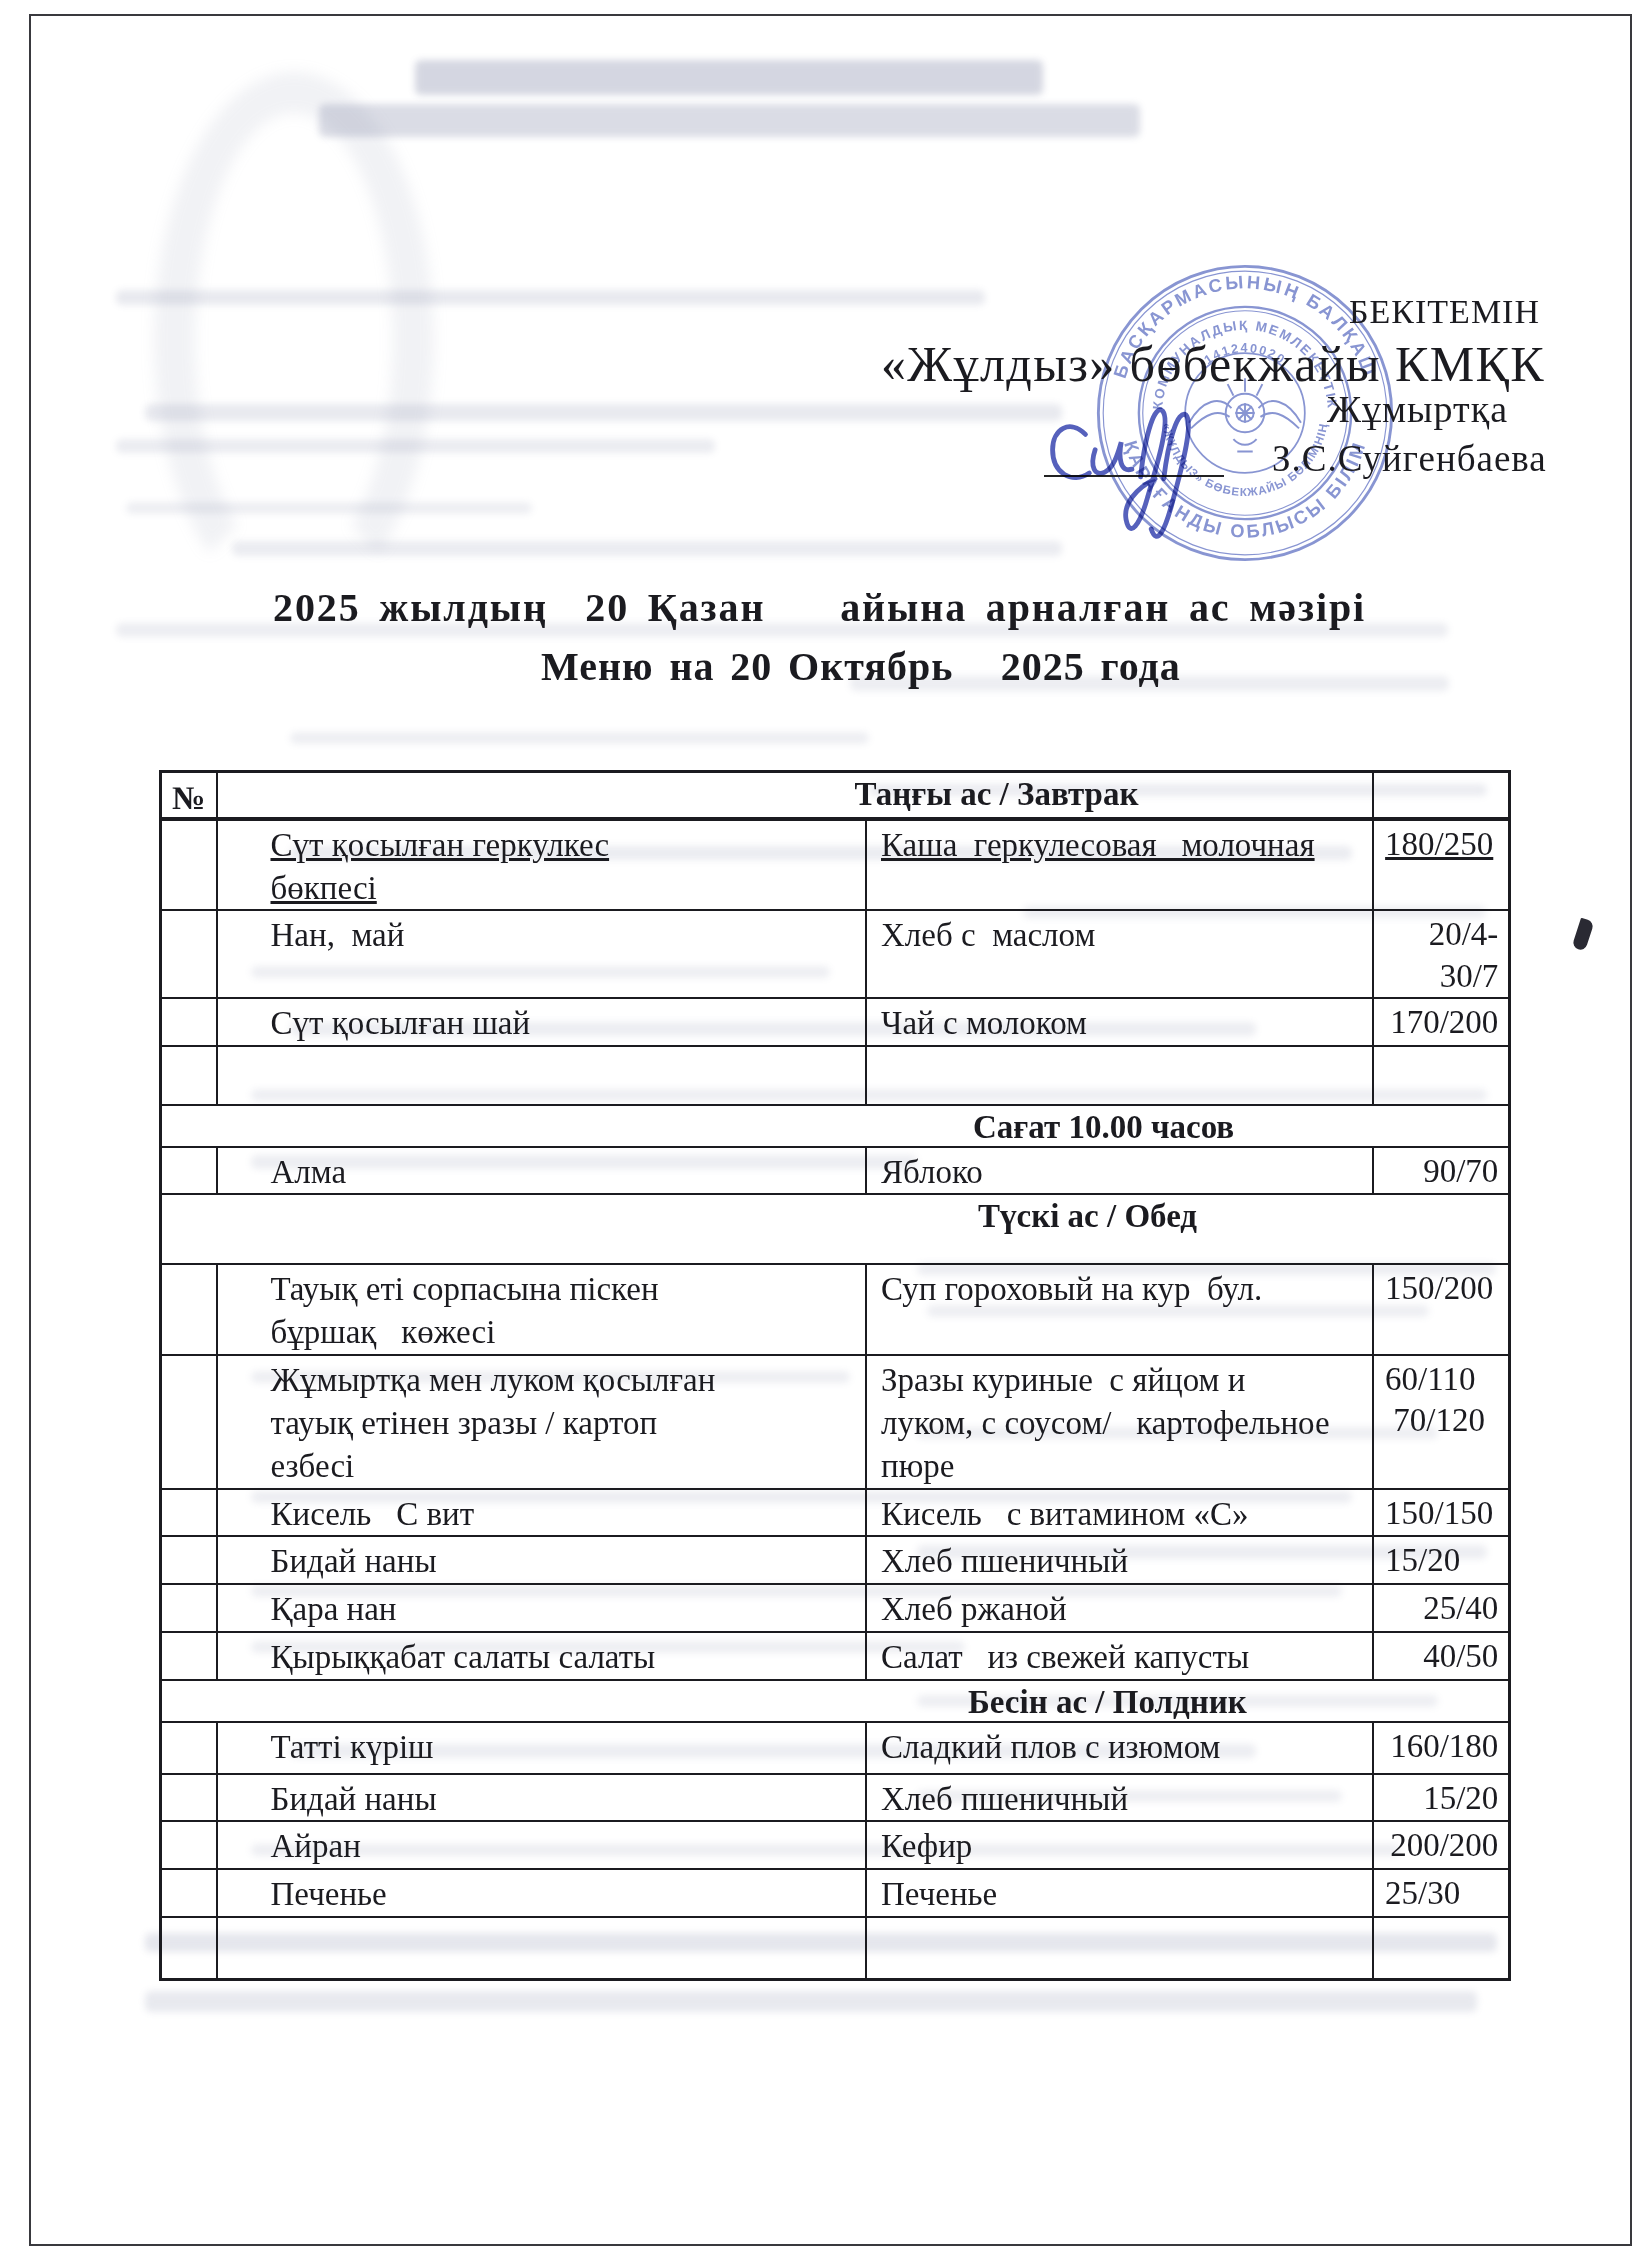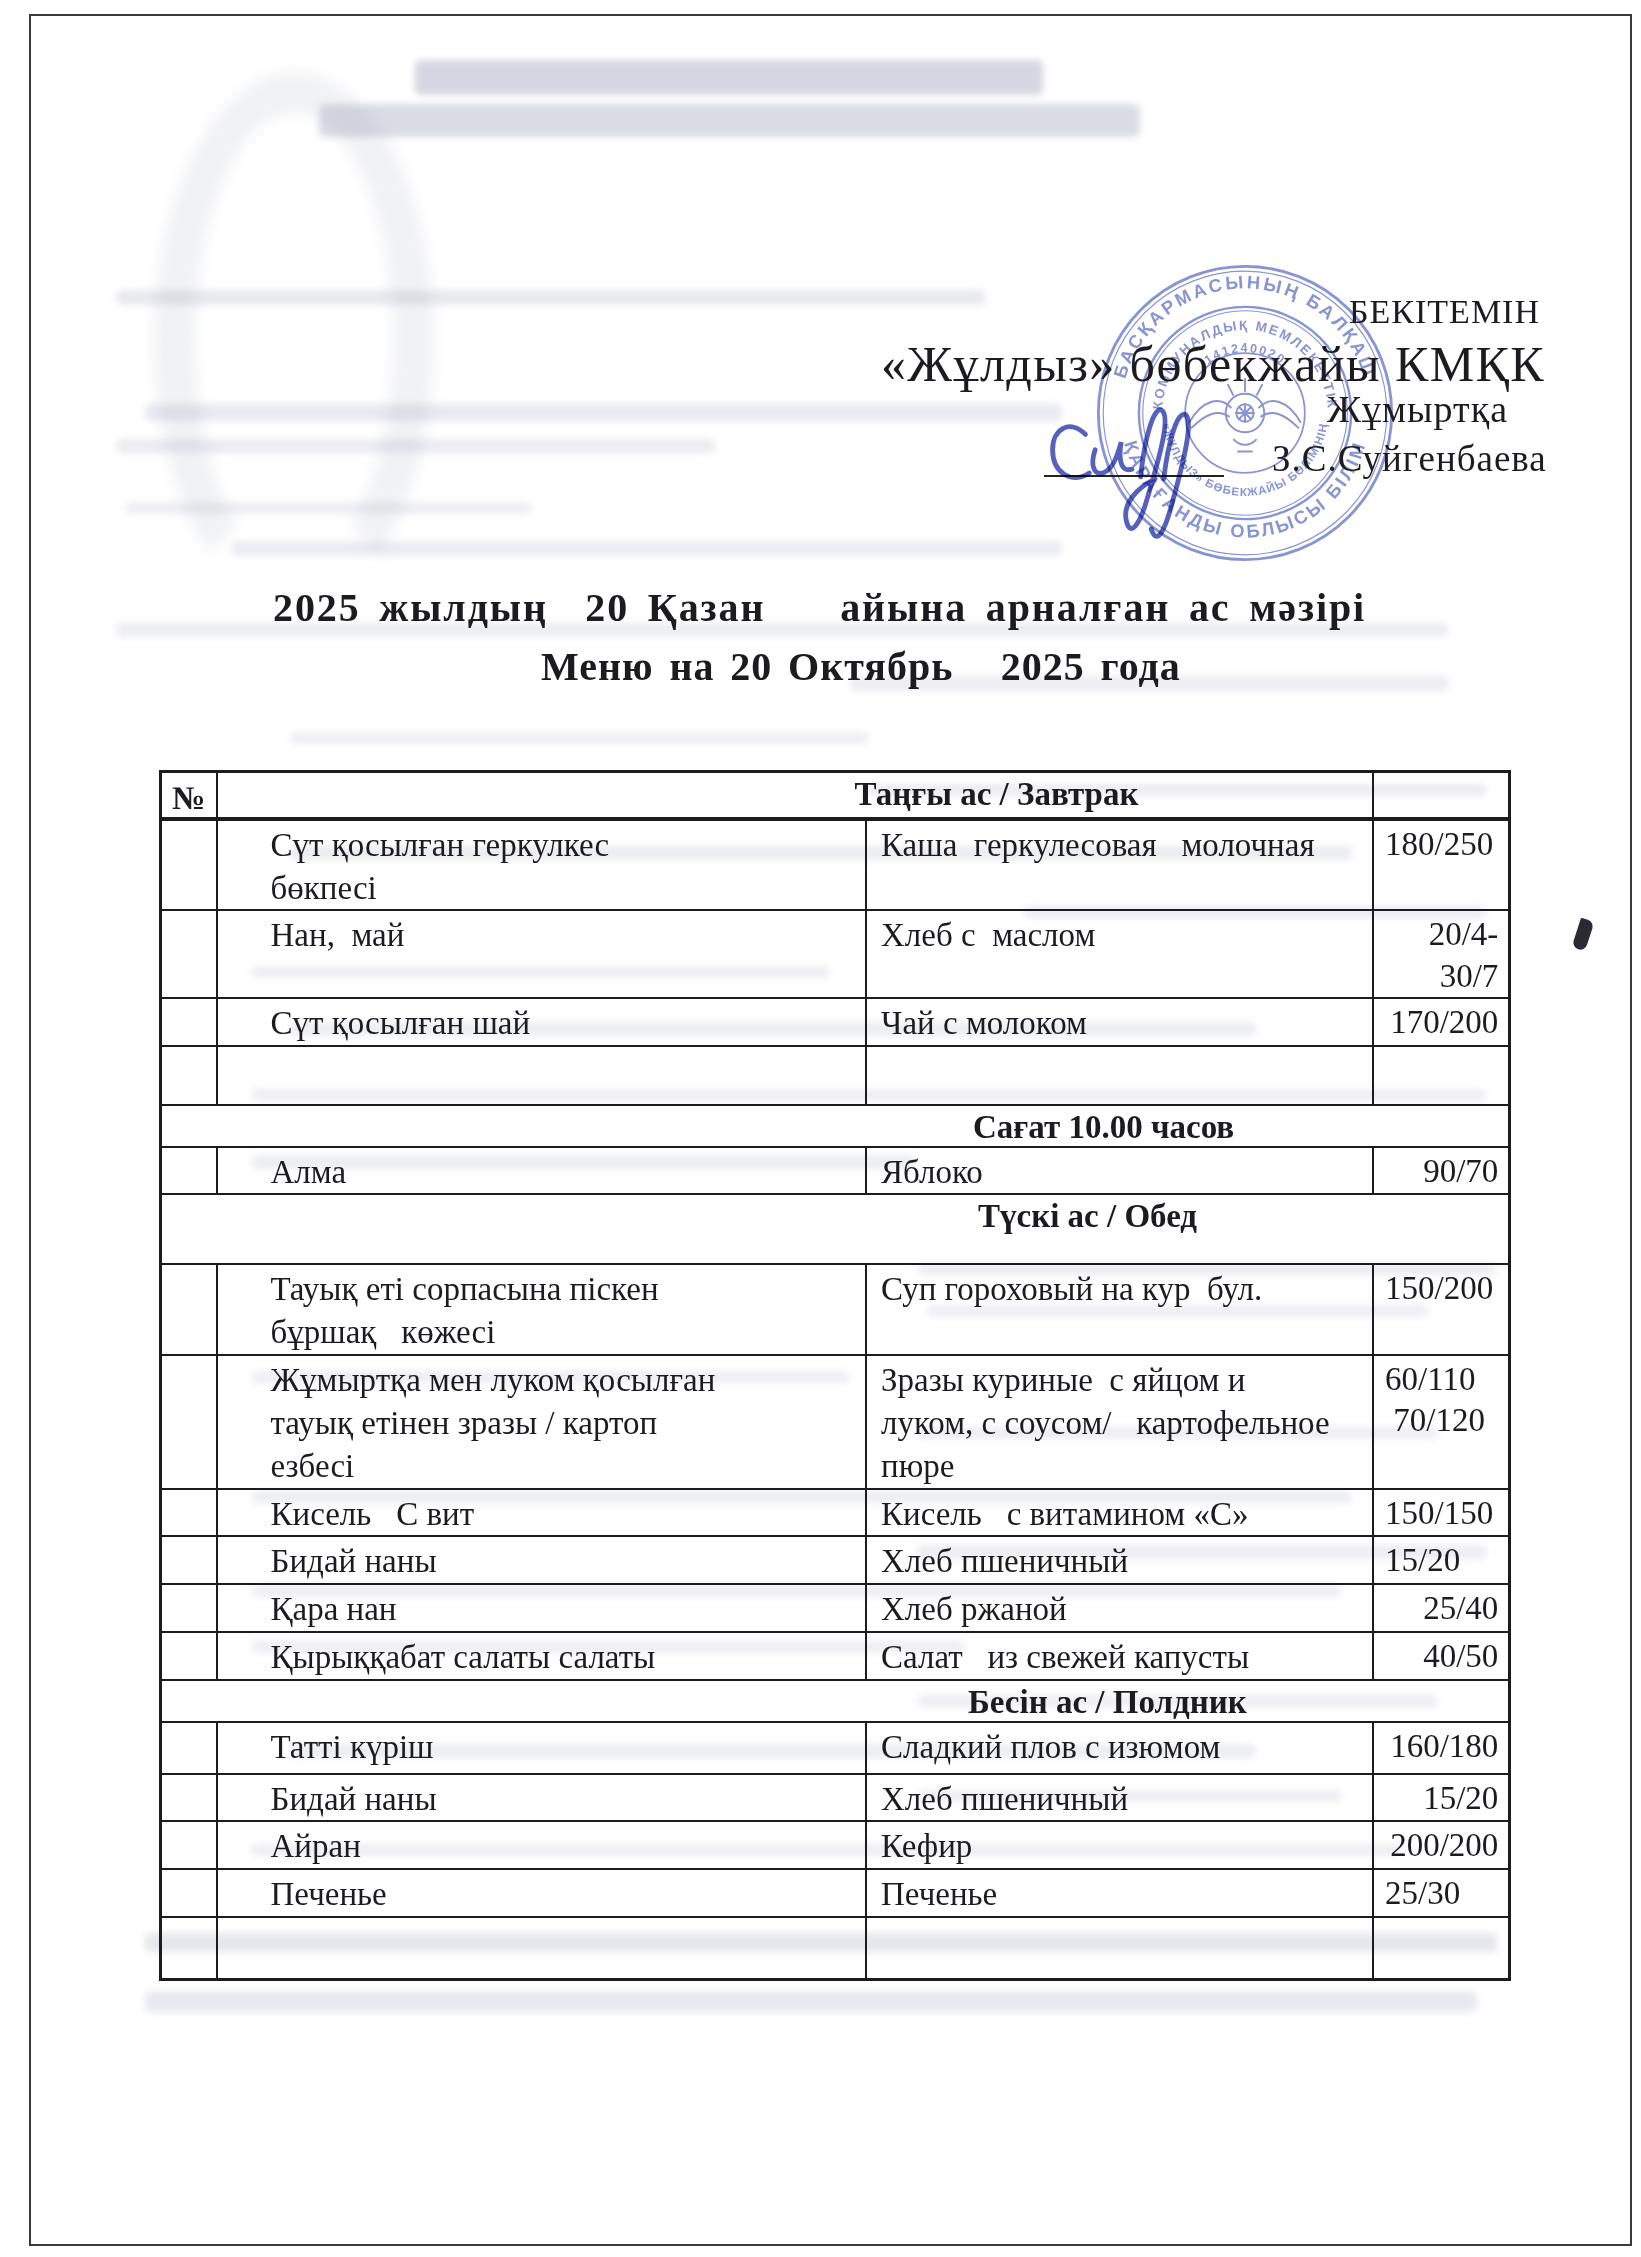--- a/index.html
+++ b/index.html
@@ -158,21 +158,21 @@
       <col style="width:649px">
       <col style="width:507px">
       <col style="width:137px">
   </colgroup>
   <tbody>
       <tr class="row-header" style="height: 43px;">
         <td class="c-numhead">№</td>
         <td class="c-mealhead" colspan="2" style="padding-left:637px">Таңғы ас / Завтрак</td>
         <td class="c-portion"></td>
       </tr>
-      <tr style="height: 82px;">
+      <tr style="height: 82px; text-decoration: underline;">
         <td class="c-num"></td>
         <td class="c-kk">Сүт қосылған геркулкес
 бөкпесі</td>
         <td class="c-ru">Каша  геркулесовая   молочная</td>
         <td class="c-portion" style="text-align:left">180/250</td>
       </tr>
       <tr style="height: 43px;">
         <td class="c-num"></td>
         <td class="c-kk">Нан,  май</td>
         <td class="c-ru">Хлеб с  маслом</td>

